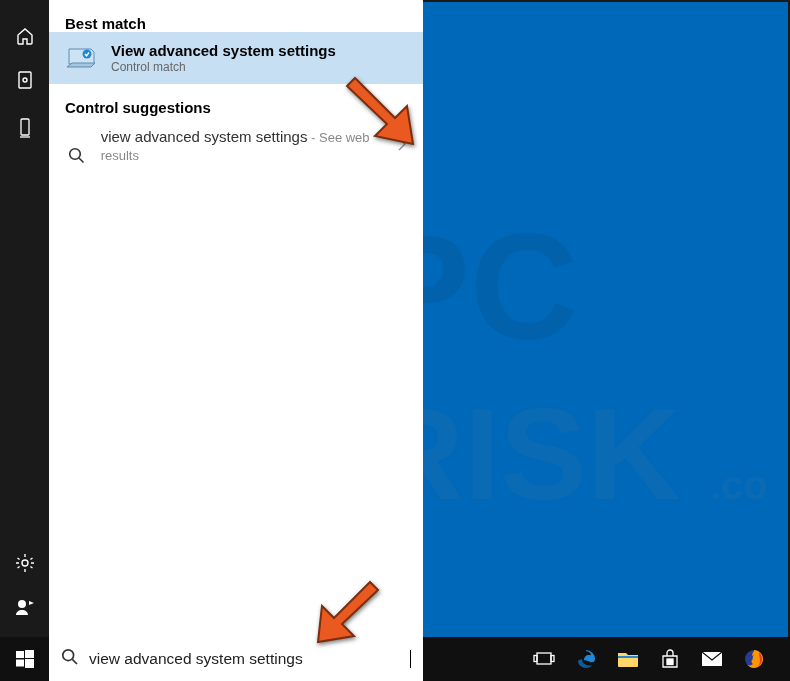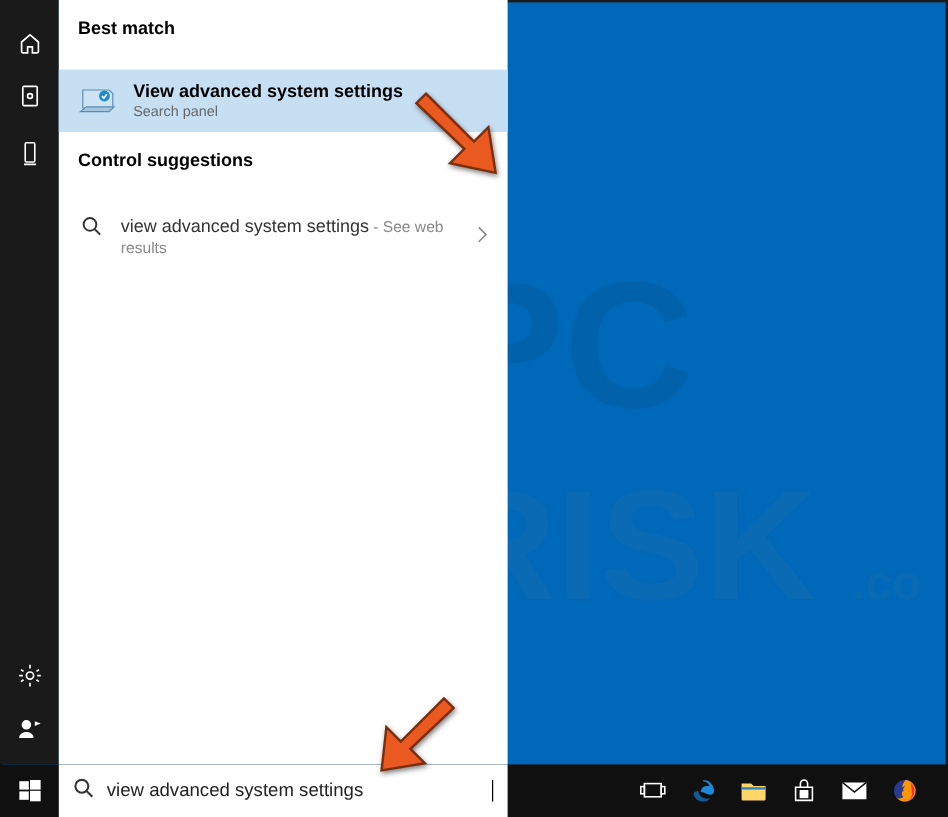--- a/index.html
+++ b/index.html
@@ -2,27 +2,27 @@
 <html><head>
   <meta charset="utf-8">
   <style>
     *{margin:0;padding:0;box-sizing:border-box;font-family:'Segoe UI',Arial,sans-serif}
     body{width:790px;height:681px;overflow:hidden;position:relative;background:#0068b8}
     .frame{position:absolute;inset:0;border:2px solid #1a1a1a}
     .cortana-sidebar{position:absolute;left:0;top:0;width:49px;height:637px;background:#1a1a1a;display:flex;flex-direction:column;align-items:center;padding-top:14px;color:#fff}
     .sidebar-icon{width:49px;height:44px;display:flex;align-items:center;justify-content:center;color:#fff}
     .sidebar-spacer{flex:1}
     .search-panel{position:absolute;left:49px;top:0;width:374px;height:637px;background:#fff}
-    .section-heading{font-size:15px;font-weight:700;color:#000;padding:15px 16px 26px}
+    .section-heading{font-size:15px;font-weight:700;color:#000;padding:15px 16px 0}
     .best-match{display:flex;align-items:center;padding:10px 16px;background:#c7dff3}
     .bm-icon{width:34px;height:28px;margin-right:12px;display:flex;align-items:center;justify-content:center}
     .bm-text{display:flex;flex-direction:column}
     .bm-title{font-size:15px;font-weight:700;color:#000}
     .bm-sub{font-size:12px;color:#666;margin-top:1px}
-    .suggestion-row{display:flex;align-items:flex-start;padding:12px 16px;position:relative}
+    .suggestion-row{display:flex;align-items:flex-end;padding:12px 16px;position:relative}
     .sug-search-icon{width:24px;display:flex;justify-content:center;margin-right:12px;color:#333}
     .sug-text{font-size:15px;color:#333}
     .sug-sub{font-size:13px;color:#888}
     .sug-chevron{position:absolute;right:16px;top:50%;transform:translateY(-50%);color:#777}
     .taskbar{position:absolute;left:0;bottom:0;width:100%;height:44px;background:#101010;display:flex;align-items:center}
     .start-btn{width:49px;height:44px;display:flex;align-items:center;justify-content:center;color:#fff}
     .search-box{width:374px;height:44px;background:#fff;display:flex;align-items:center;padding:0 12px}
     .search-box .mag{margin-right:10px;color:#333}
     .search-input{border:none;outline:none;font-size:15.5px;color:#222;background:transparent;width:100%}
     .caret{display:inline-block;width:1px;height:18px;background:#000;vertical-align:middle}
@@ -89,21 +89,21 @@
     <div class="bm-icon">
       <svg width="34" height="26" viewBox="0 0 34 26">
           <path d="M4 4h22l3 3v12H4z" fill="#cde3f4" stroke="#5b8db3" stroke-width="1"></path>
           <path d="M2 22l5-4h23l-4 4z" fill="#a8c5de" stroke="#5b8db3" stroke-width="1"></path>
           <circle cx="22" cy="9" r="4.5" fill="#1e88d0"></circle>
           <path d="M20 9l1.5 1.8L24 7.5" stroke="#fff" stroke-width="1.4" fill="none"></path>
         </svg>
     </div>
     <div class="bm-text">
       <div class="bm-title">View advanced system settings</div>
-      <div class="bm-sub">Search panel</div>
+      <div class="bm-sub">Control match</div>
     </div>
   </div>
   <div class="section-heading">Control suggestions</div>
   <div class="suggestion-row">
     <div class="sug-search-icon">
       <svg width="17" height="17" viewBox="0 0 17 17" fill="none" stroke="#333" stroke-width="1.6">
           <circle cx="7" cy="7" r="5.3"></circle>
           <line x1="11" y1="11" x2="15.5" y2="15.5"></line>
         </svg>
     </div>

